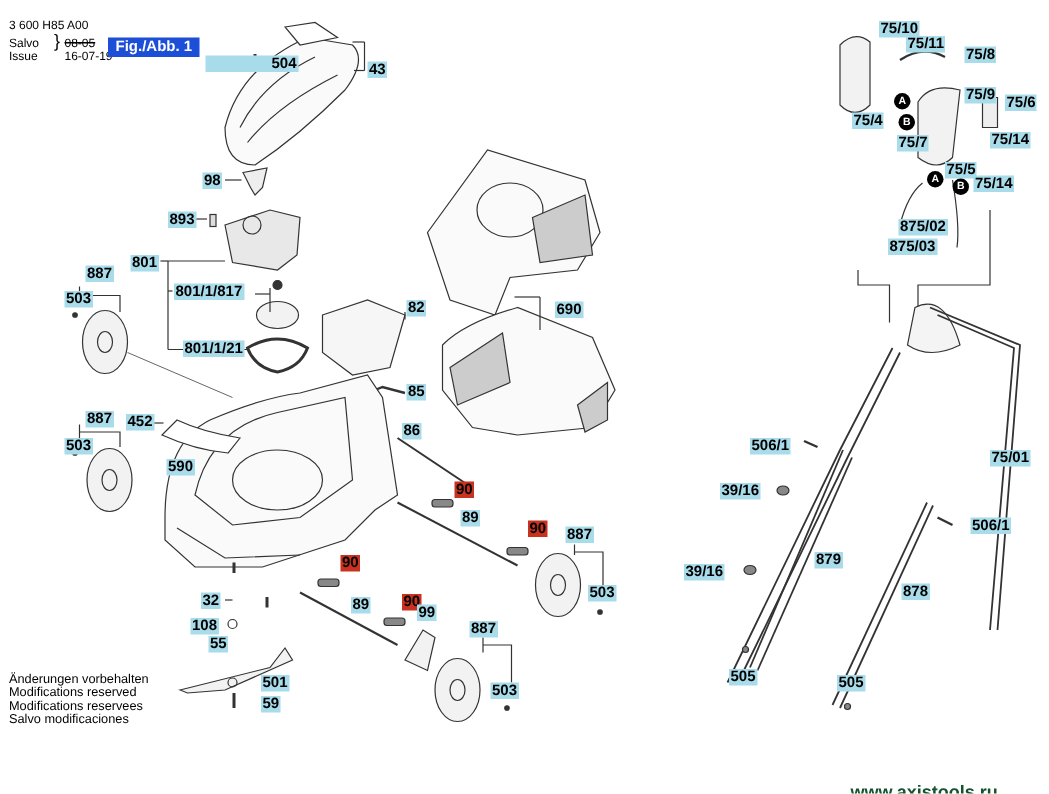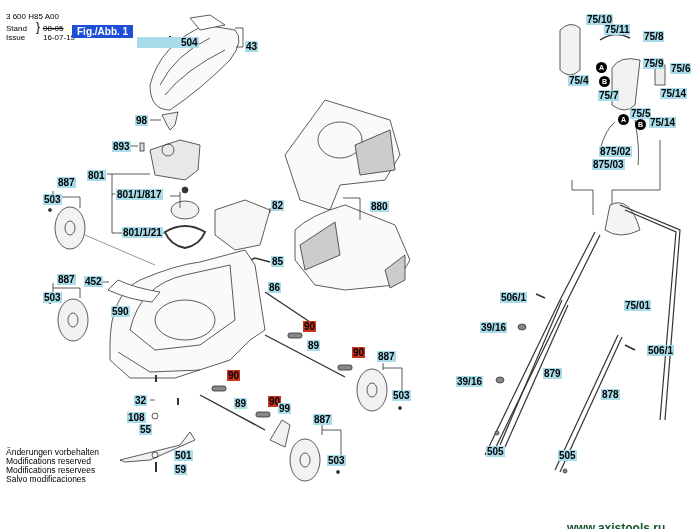--- a/index.html
+++ b/index.html
@@ -10,21 +10,21 @@
   .lbl.red{background:#c8321e;color:#000;margin-left:11px;}
   .notes{position:absolute;left:6px;top:448px;font-size:8.5px;line-height:9px;}
   .url{position:absolute;left:567px;top:521px;color:#14532d;font-weight:bold;font-size:12px;}
   svg.draw{position:absolute;left:0;top:0;}
   .badge{position:absolute;width:11px;height:11px;border-radius:50%;background:#000;color:#fff;font-size:7px;font-weight:bold;text-align:center;line-height:11px;}
 </style>
 </head>
 <body>
 
 <div class="hdr" style="left:6px;top:12px;">3 600 H85 A00</div>
-<div class="hdr" style="left:6px;top:24px;">Stand</div>
+<div class="hdr" style="left:6px;top:24px;">Salvo</div>
 <div class="hdr" style="left:6px;top:33px;">Issue</div>
 <div class="hdr" style="left:36px;top:23px;font-size:12px;">}</div>
 <div class="hdr" style="left:43px;top:24px;text-decoration:line-through;">08-05</div>
 <div class="hdr" style="left:43px;top:33px;">16-07-19</div>
 <div class="fig">Fig./Abb. 1</div>
 
 <svg class="draw" width="699" height="529" fill="none" stroke="#333" stroke-width="0.8">
 
   <g>
     <path d="M150,85 Q160,45 205,25 L235,30 Q245,40 230,60 Q200,90 170,110 Q150,110 150,85 Z" fill="#fafafa"></path>
@@ -162,21 +162,21 @@
 </svg>
 
 <div class="lbl" style="left:137px;top:37px;padding-left:44px;">504</div>
 <div class="lbl" style="left:245px;top:41px;">43</div>
 <div class="lbl" style="left:135px;top:115px;">98</div>
 <div class="lbl" style="left:112px;top:141px;">893</div>
 <div class="lbl" style="left:87px;top:170px;">801</div>
 <div class="lbl" style="left:116px;top:189px;">801/1/817</div>
 <div class="lbl" style="left:122px;top:227px;">801/1/21</div>
 <div class="lbl" style="left:271px;top:200px;">82</div>
-<div class="lbl" style="left:370px;top:201px;">880</div>
+<div class="lbl" style="left:370px;top:201px;">690</div>
 <div class="lbl" style="left:57px;top:177px;">887</div>
 <div class="lbl" style="left:43px;top:194px;">503</div>
 <div class="lbl" style="left:57px;top:274px;">887</div>
 <div class="lbl" style="left:43px;top:292px;">503</div>
 <div class="lbl" style="left:84px;top:276px;">452</div>
 <div class="lbl" style="left:111px;top:306px;">590</div>
 <div class="lbl" style="left:271px;top:256px;text-align:center;">85</div>
 <div class="lbl" style="left:268px;top:282px;">86</div>
 <div class="lbl red" style="left:292px;top:321px;">90</div>
 <div class="lbl" style="left:307px;top:340px;">89</div>
@@ -207,21 +207,21 @@
 <div class="lbl" style="left:649px;top:117px;">75/14</div>
 <div class="lbl" style="left:599px;top:146px;">875/02</div>
 <div class="lbl" style="left:592px;top:159px;">875/03</div>
 
 <div class="badge" style="left:596px;top:62px;">A</div>
 <div class="badge" style="left:599px;top:76px;">B</div>
 <div class="badge" style="left:618px;top:114px;">A</div>
 <div class="badge" style="left:635px;top:119px;">B</div>
 
 <div class="lbl" style="left:500px;top:292px;">506/1</div>
-<div class="lbl" style="left:624px;top:300px;">75/01</div>
+<div class="lbl" style="left:660px;top:300px;">75/01</div>
 <div class="lbl" style="left:480px;top:322px;">39/16</div>
 <div class="lbl" style="left:647px;top:345px;">506/1</div>
 <div class="lbl" style="left:543px;top:368px;">879</div>
 <div class="lbl" style="left:456px;top:376px;">39/16</div>
 <div class="lbl" style="left:601px;top:389px;">878</div>
 <div class="lbl" style="left:486px;top:446px;">505</div>
 <div class="lbl" style="left:558px;top:450px;">505</div>
 
 <div class="notes">
   <div>Änderungen vorbehalten</div>

